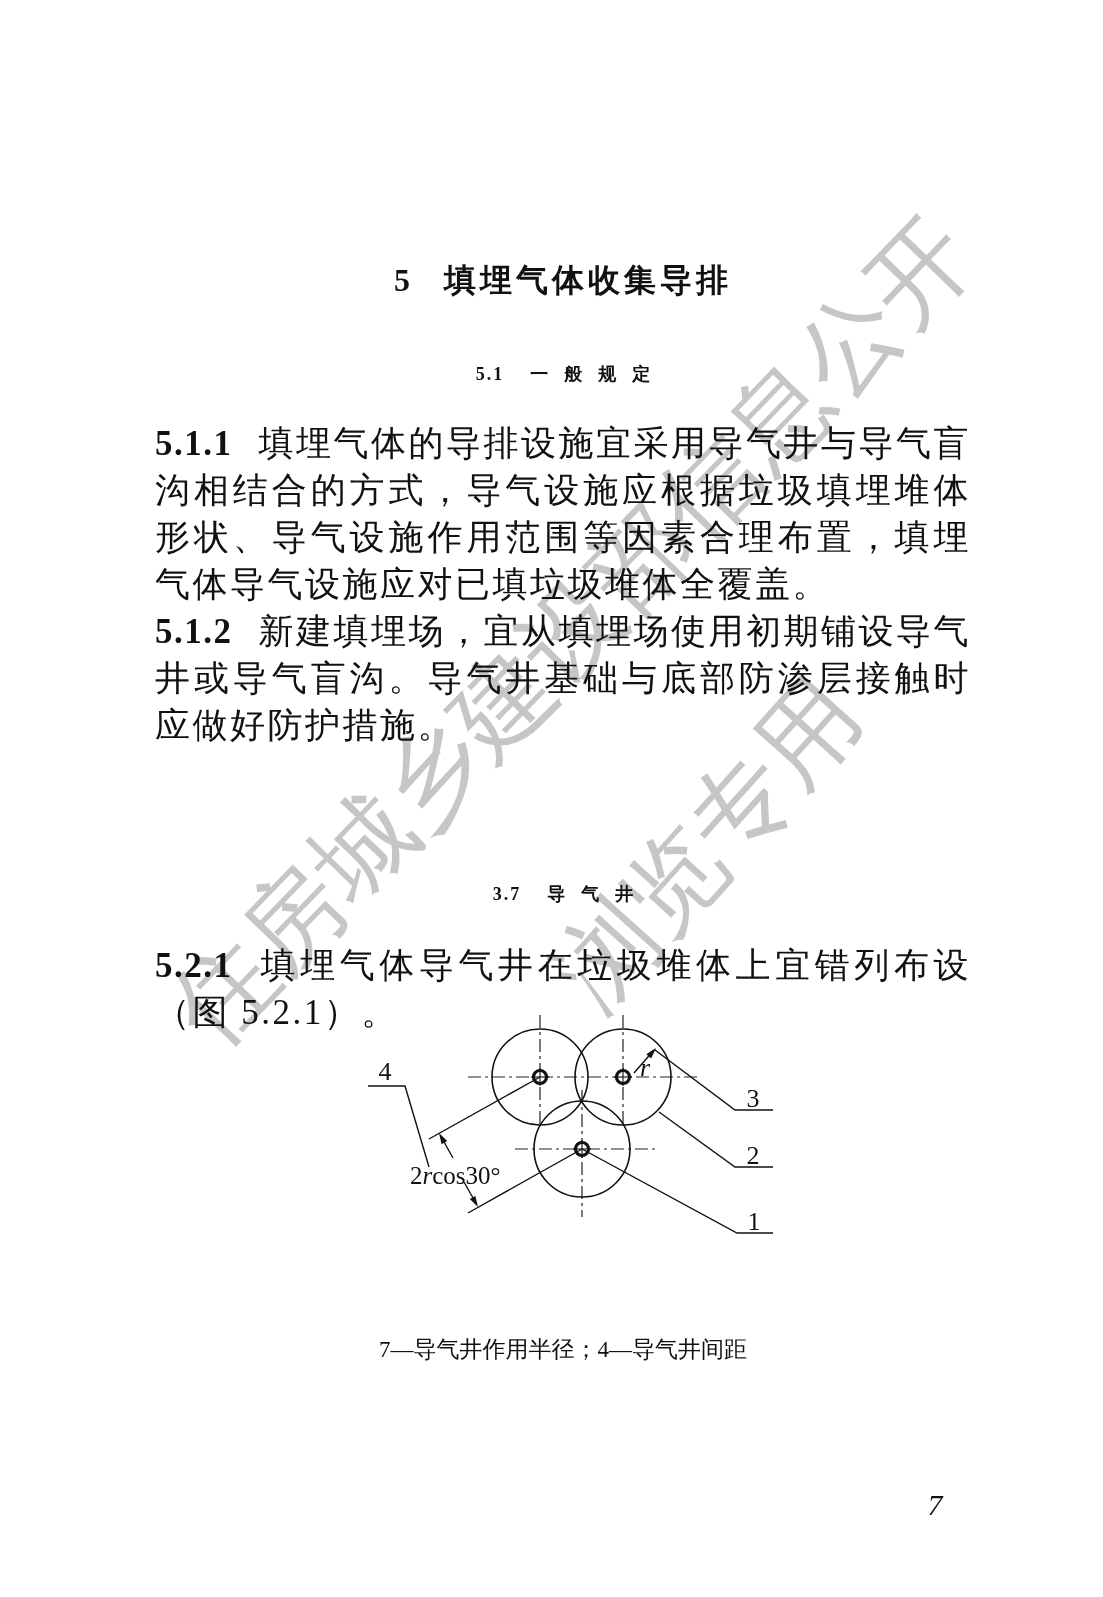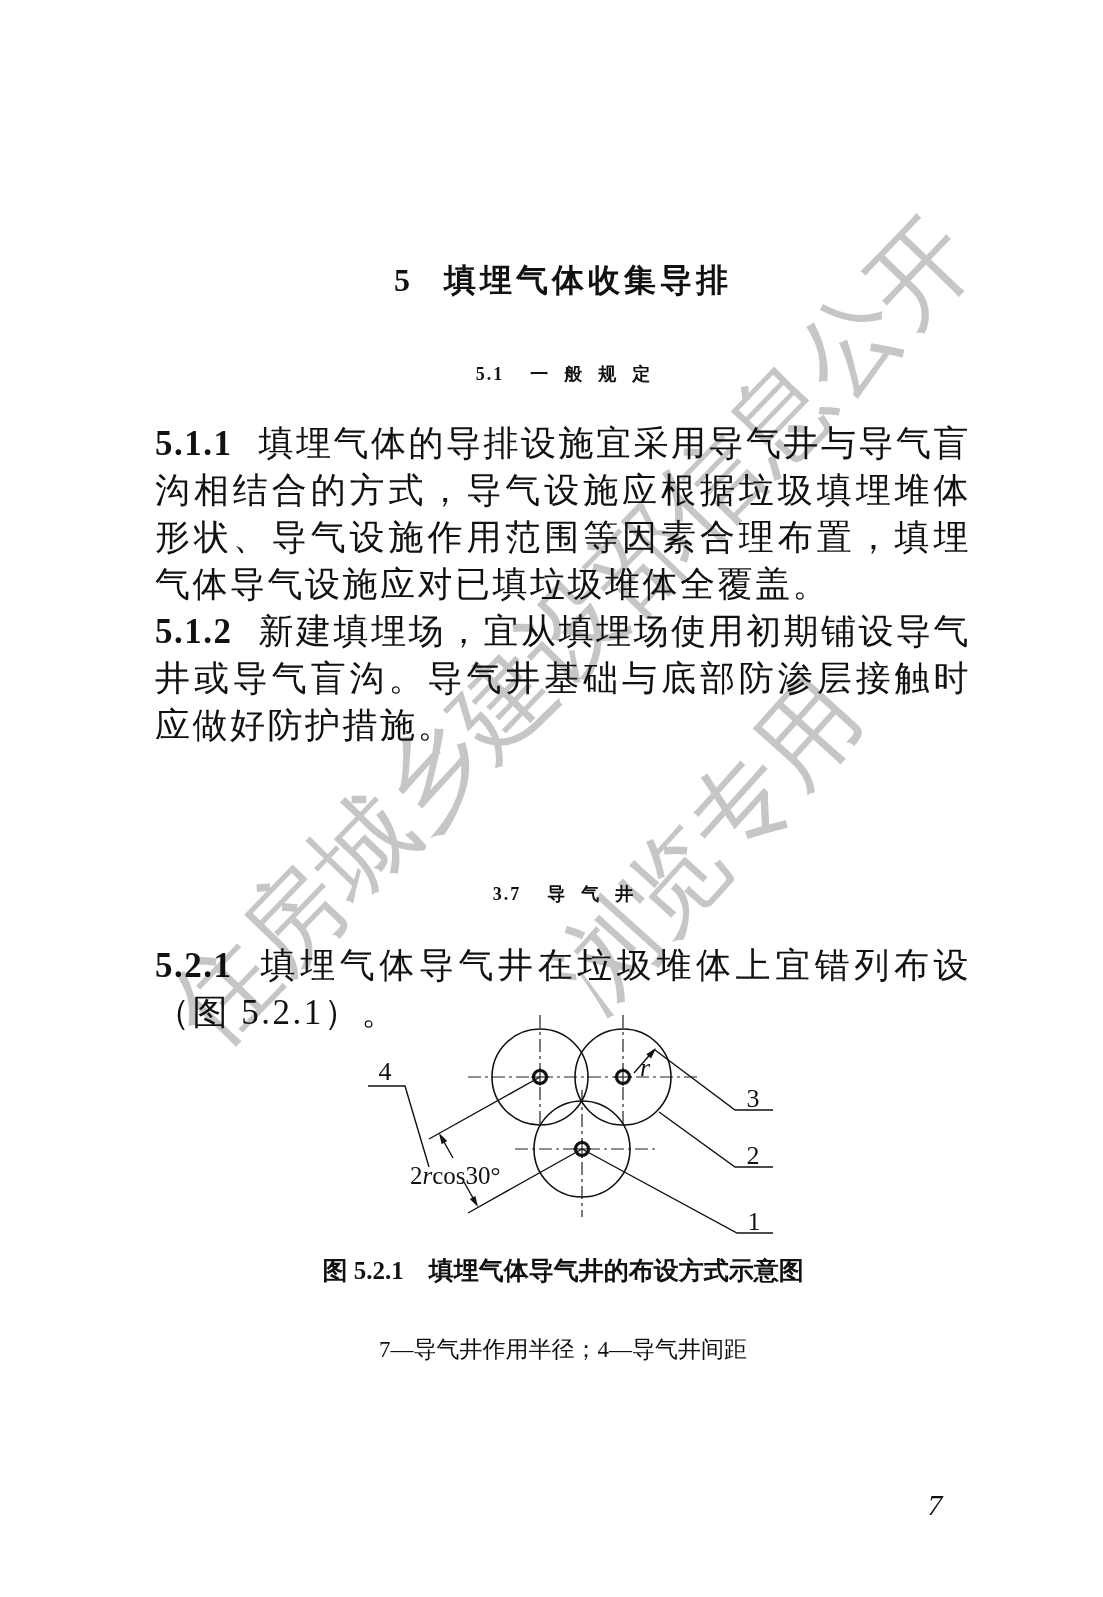--- a/index.html
+++ b/index.html
@@ -159,19 +159,18 @@
       <g>
         <text class="fig-label" x="30" y="80" text-anchor="middle">4</text>
         <text class="fig-label" x="398" y="107" text-anchor="middle">3</text>
         <text class="fig-label" x="398" y="164" text-anchor="middle">2</text>
         <text class="fig-label" x="399" y="230" text-anchor="middle">1</text>
         <text class="fig-label it" x="285" y="76">r</text>
         <text class="fig-dim" x="55" y="184"><tspan>2</tspan><tspan class="it">r</tspan><tspan>cos30°</tspan></text>
       </g>
     </svg>
 
-    <div class="fig-caption">图 5.2.1　填埋气体导气井的布设方式示意图</div>
     <div class="fig-legend lg2">7—导气井作用半径；4—导气井间距</div>
 
     <div class="page-number">7</div>
 
   </div>
 </div>
 
 </body></html>

